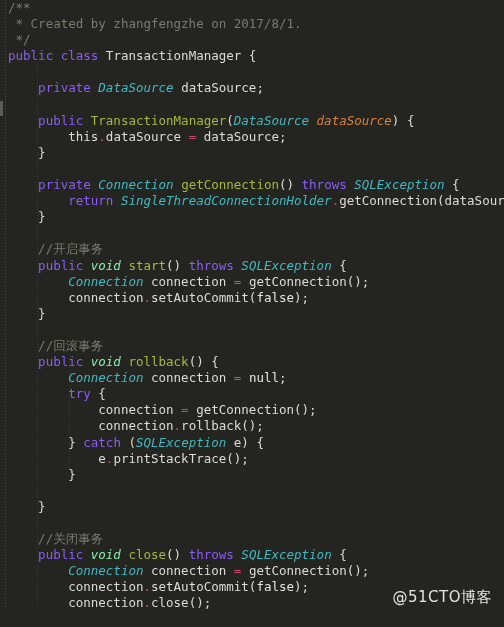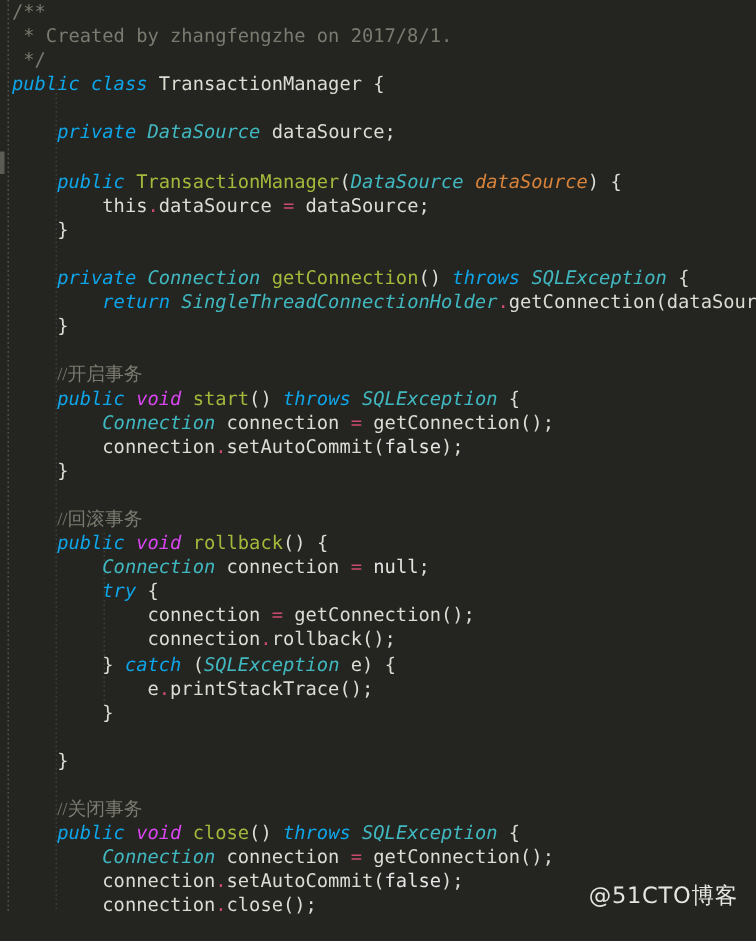--- a/index.html
+++ b/index.html
@@ -71,27 +71,27 @@
     white-space: pre;
     color: #d8d8d2;
     letter-spacing: 0px;
   }
   .ln {
     display: block;
     height: 16.1px;
     padding-left: 8px;
   }
   
-  .kw       { color: #0ea5e9; font-style: italic; }
-  .kw-it    { color: #d946ef; font-style: italic; }
+  .kw       { color: #8b5cf6; }
+  .kw-it    { color: #86efac; font-style: italic; }
   .type     { color: #41b8c0; font-style: italic; }
   .mdecl    { color: #a5b83c; }
   .param    { color: #d9833b; font-style: italic; }
   .lit      { color: #e5e5e5; }
-  .cmt      { color: #7a7a70; font-family: Liberation Serif, serif; }
+  .cmt      { color: #7a7a70; }
   .cmt-doc  { color: #7a7a70; }
   .plain    { color: #dcdcd4; }
   .punct    { color: #dcdcd4; }
   .op       { color: #cb4b6e; }
   .dot      { color: #cb4b6e; }
   .brace    { color: #dcdcd4; }
 
   #watermark {
     position: absolute;
     right: 12px;

